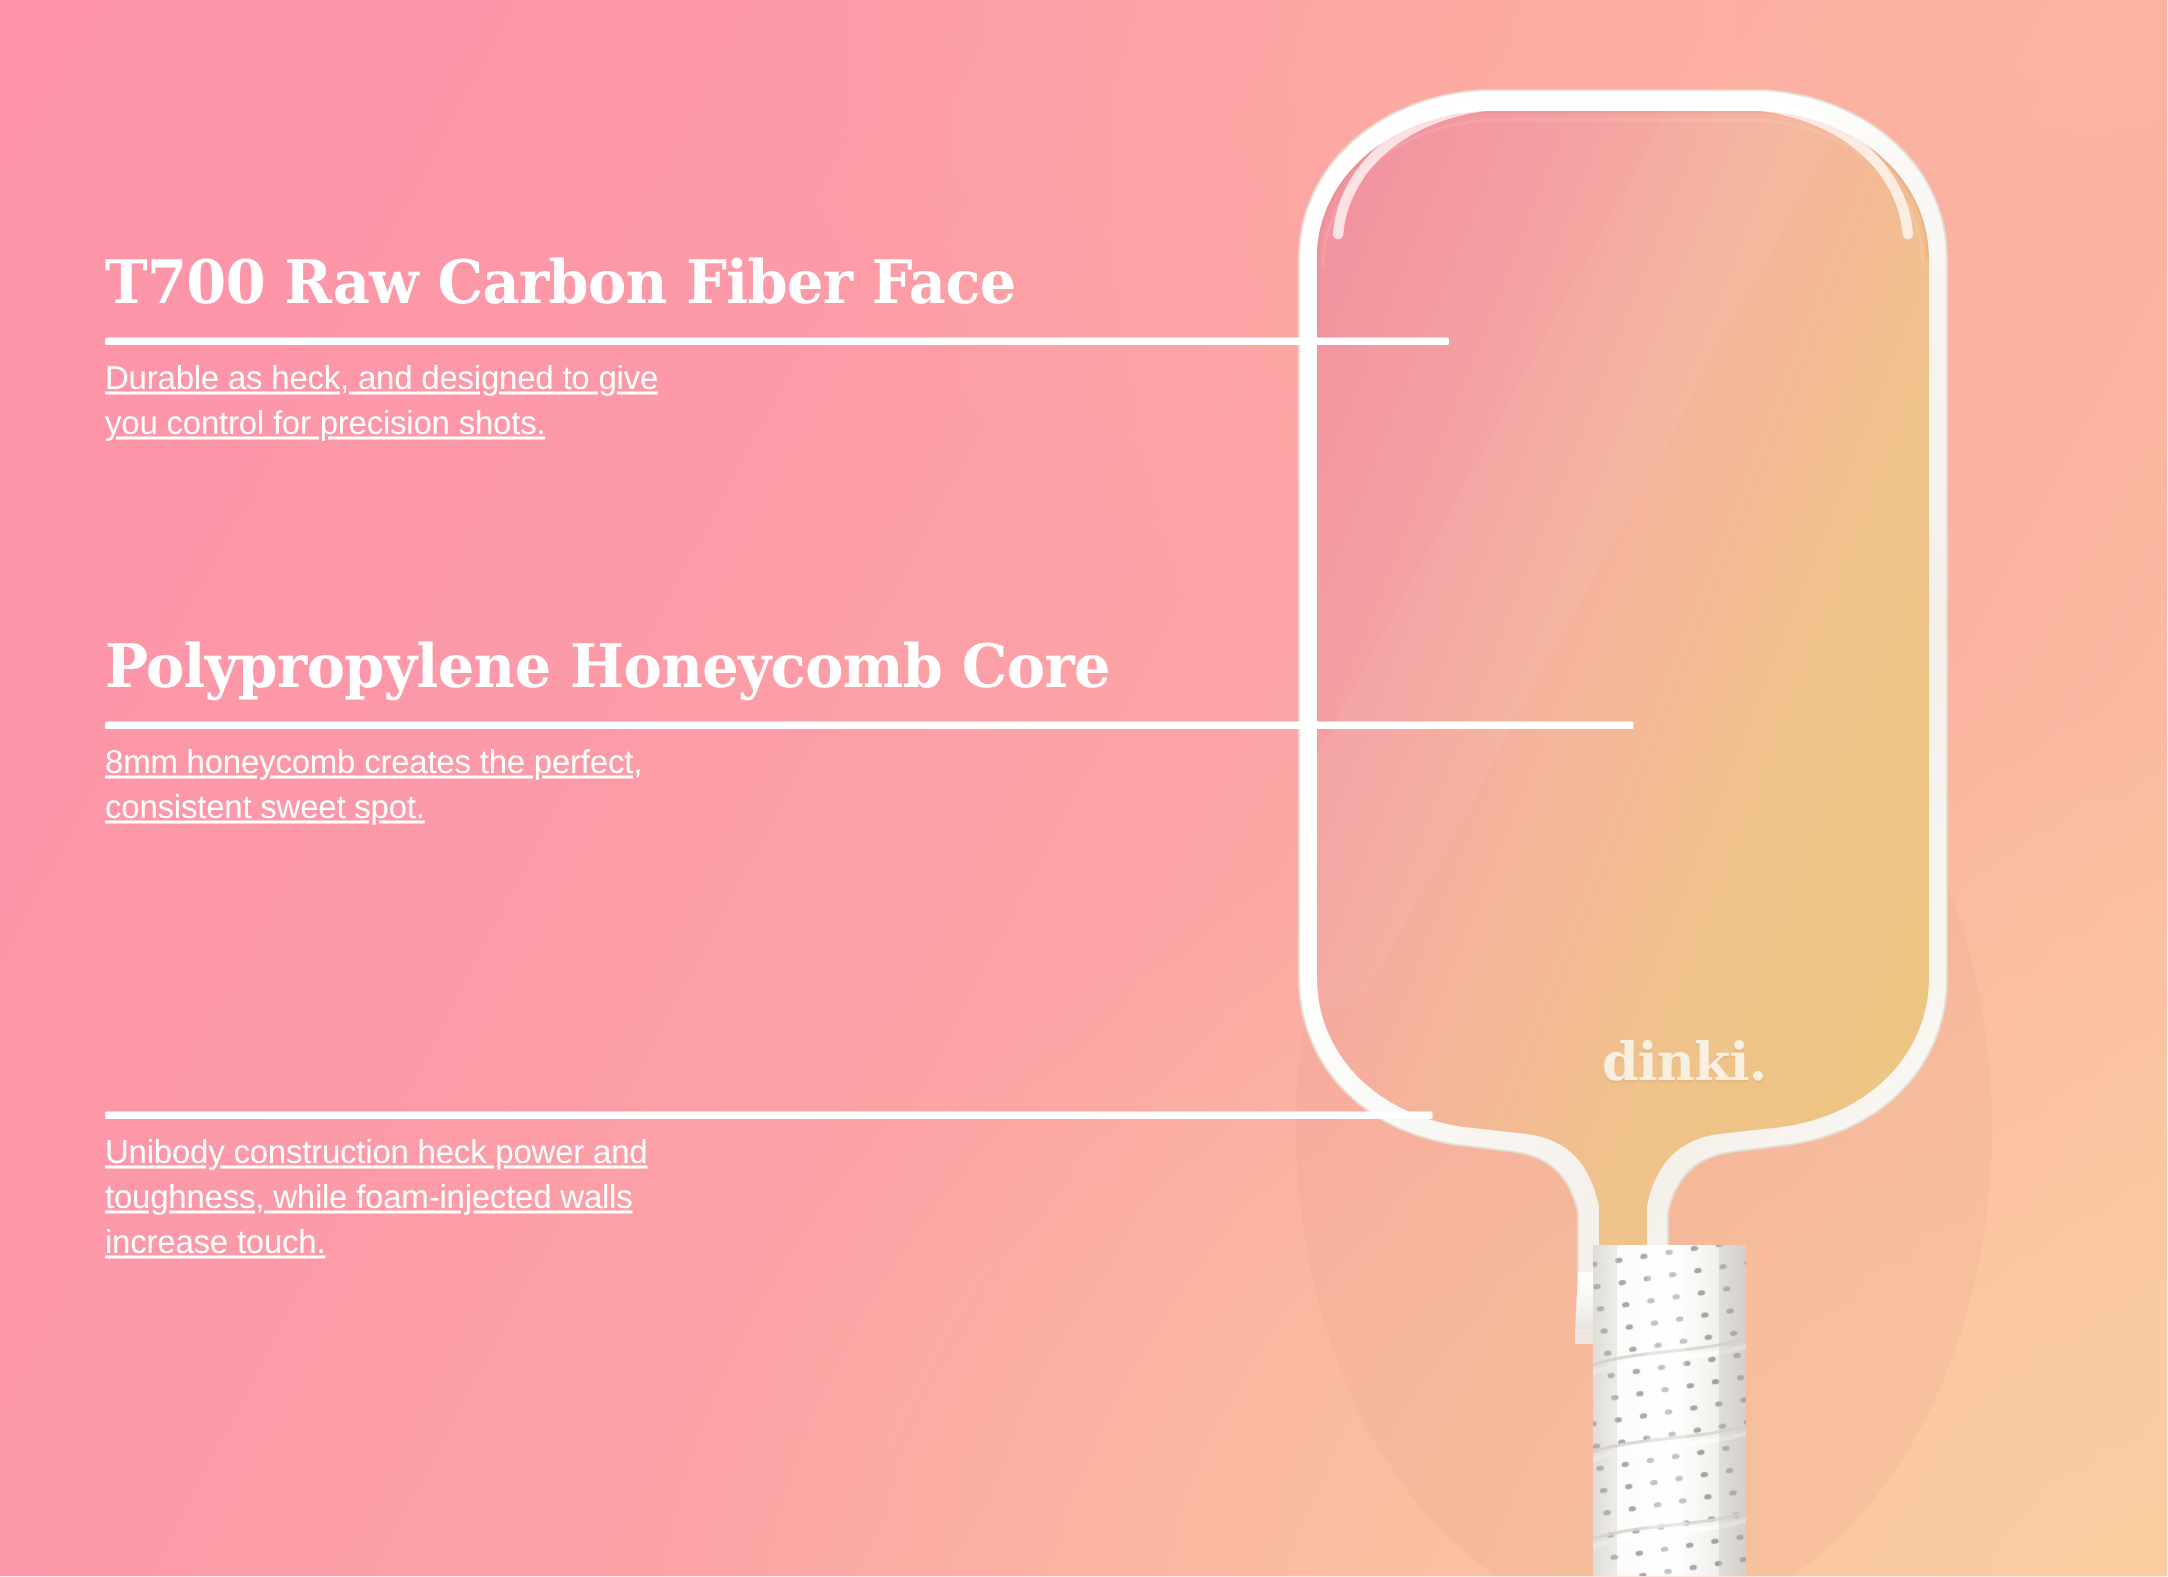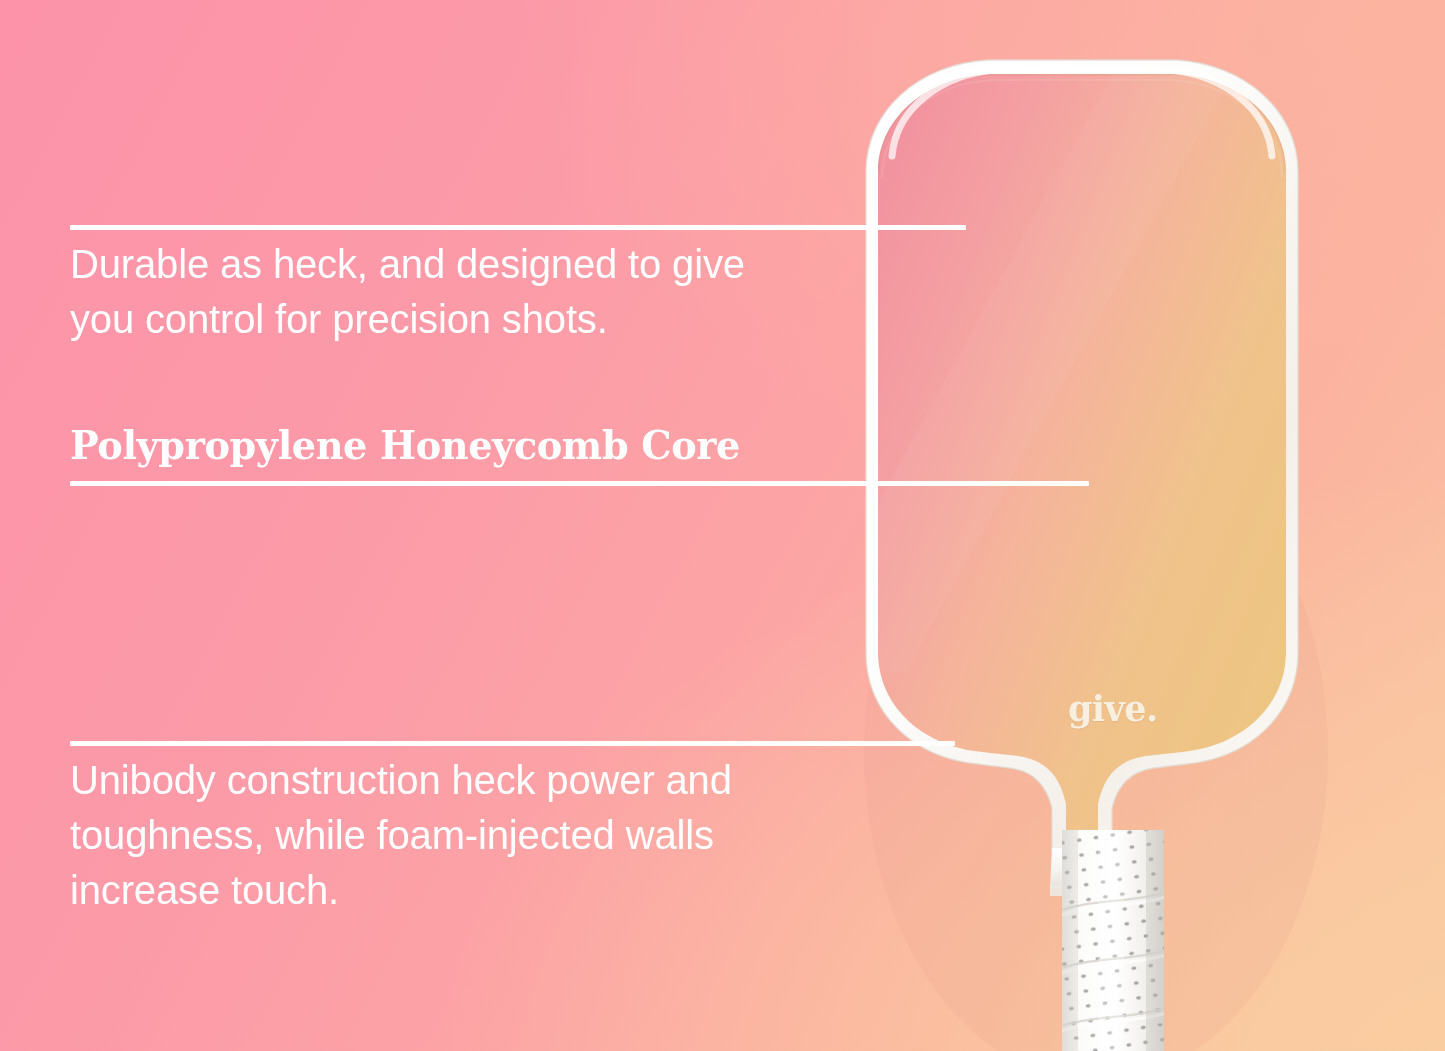--- a/index.html
+++ b/index.html
@@ -47,24 +47,25 @@
     height: 5px;
     background: #ffffff;
     border-radius: 1px;
   }
 
   .feature-body {
     margin: 0;
     color: #ffffff;
     font-family: "Liberation Sans", sans-serif;
     font-weight: 400;
-    font-size: 40px;
+    font-size: 22px;
     line-height: 1.37;
     letter-spacing: -0.15px;
     white-space: pre-line;
+    text-decoration: underline;
   }
 
   
   #feature-1            { top: 168px; }
   #rule-1 { top: 225px; width: 896px; }
 
   
   #feature-2            { top: 424px; text-align: right; }
   #rule-2 { top: 481px; width: 1019px; }
 
@@ -236,33 +237,40 @@
           <path d="M 210 923 C 246 909, 286 915, 326 901"></path>
           <path d="M 210 981 C 246 967, 286 973, 326 959"></path>
         </g>
 
         <rect x="216" y="778" width="16" height="221" fill="#cfccc6" opacity="0.35"></rect>
         <rect x="300" y="778" width="18" height="221" fill="#c9c6c0" opacity="0.42"></rect>
         <rect x="252" y="778" width="26" height="221" fill="#ffffff" opacity="0.30"></rect>
       </g>
     </svg>
 
-    <div id="paddle-logo">give.</div>
-  </div>
-
+    <div id="paddle-logo">dinki.</div>
+  </div>
+
+  <div class="feature" id="feature-1">
+    <h2 class="feature-title">T700 Raw Carbon Fiber Face</h2>
+  </div>
   <div class="feature-rule" id="rule-1"></div>
   <div class="feature" style="top:237px">
     <p class="feature-body">Durable as heck, and designed to give
 you control for precision shots.</p>
   </div>
 
   <div class="feature" id="feature-2">
     <h2 class="feature-title">Polypropylene Honeycomb Core</h2>
   </div>
   <div class="feature-rule" id="rule-2"></div>
+  <div class="feature" style="top:493px">
+    <p class="feature-body">8mm honeycomb creates the perfect,
+consistent sweet spot.</p>
+  </div>
 
   <div class="feature-rule" id="rule-3"></div>
   <div class="feature" style="top:753px">
     <p class="feature-body">Unibody construction heck power and
 toughness, while foam-injected walls
 increase touch.</p>
   </div>
 
 </div>
 

